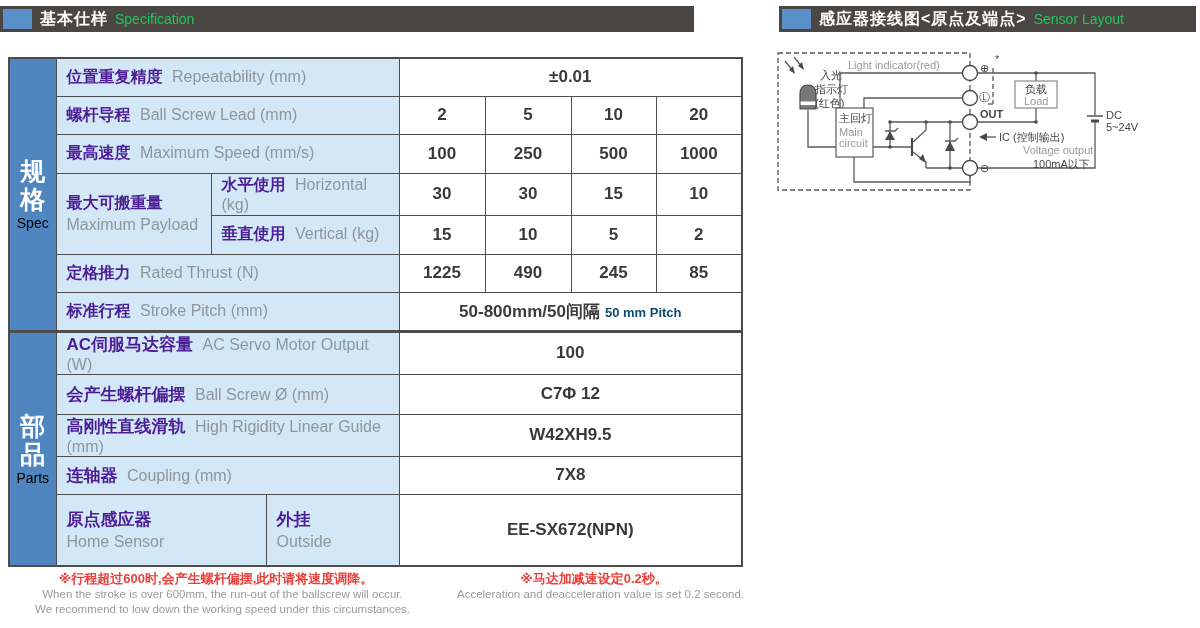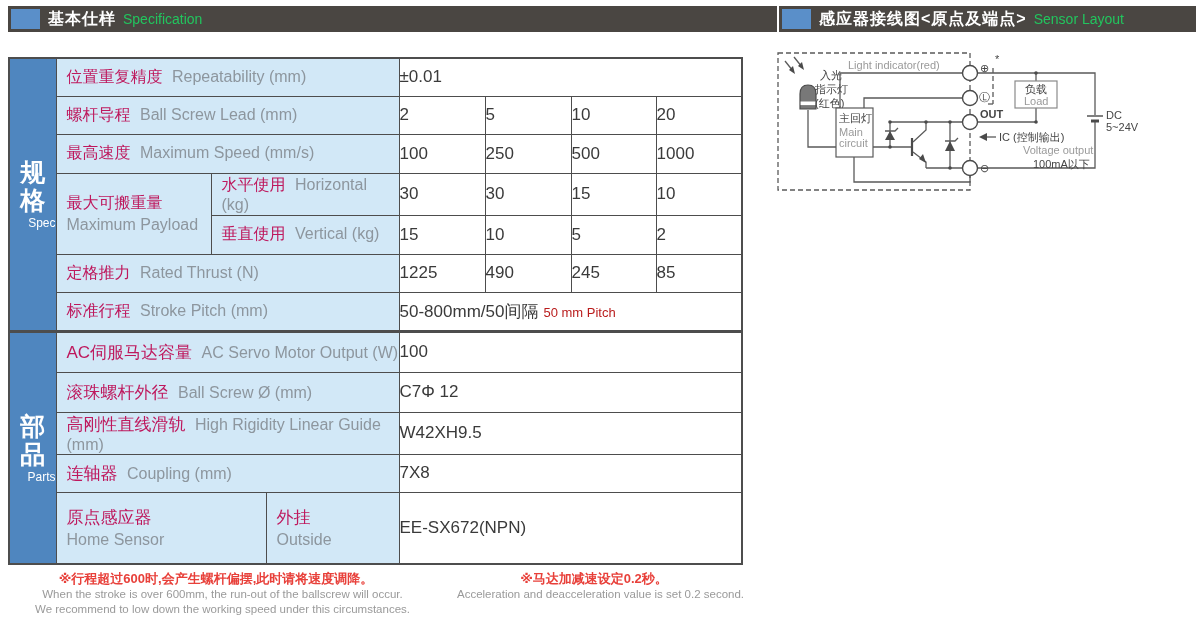--- a/index.html
+++ b/index.html
@@ -4,38 +4,38 @@
 <style>
   * { margin:0; padding:0; box-sizing:border-box; }
   body { font-family:"Liberation Sans","DejaVu Sans",sans-serif; background:#ffffff; }
   .page { position:relative; width:1200px; height:628px; background:#ffffff; overflow:hidden; }
 
   
   .hdr { position:absolute; top:6px; height:26px; background:#4a4642; display:flex; align-items:center; padding-left:40px; }
   .hdr-sq { position:absolute; left:3px; top:3px; width:29px; height:20px; background:#5a8fc9; }
   .hdr-zh { color:#ffffff; font-weight:bold; font-size:16px; letter-spacing:1px; }
   .hdr-en { color:#22c55e; font-size:14px; margin-left:7px; }
-  .hdr-left { left:8px; width:769px; }
+  .hdr-left { left:0; width:694px; }
   .hdr-right { left:779px; width:417px; }
 
   
   table.spec { position:absolute; left:8px; top:57px; width:733px; border-collapse:collapse; table-layout:fixed; }
   table.spec { border:2px solid #4d4d4d; }
   table.spec td { border:1px solid #4d4d4d; vertical-align:middle; }
   td.side { background:#4f86bf; text-align:center; }
   .side-zh { width:28px; margin:0 auto; font-size:25px; font-weight:bold; color:#ffffff; word-break:break-all; line-height:1.12; }
-  .side-en { font-size:12px; color:#ffffff; margin-top:2px;text-align:right; }
+  .side-en { font-size:14px; color:#000000; margin-top:2px; }
   td.lbl { background:#d2e8f7; padding-left:10px; }
-  td.val { background:#ffffff; font-size:17px; color:#3a3a3a; }
-  .zh { font-weight:normal; font-size:16px; color:#be185d; }
+  td.val { background:#ffffff; text-align:center; font-size:17px; color:#3a3a3a;font-weight:bold; }
+  .zh { font-weight:bold; font-size:16px; color:#4c1d95; }
   .en { font-size:16px; color:#8d969e; margin-left:5px; }
   .blk .zh, .blk .en { display:block; margin-left:0; }
   .blk .en { margin-top:2px; }
   tr.parts-top td { border-top:3px solid #4d4d4d; }
-  .val-sub { font-size:13px; color:#b91c1c; margin-left:5px; }
+  .val-sub { font-size:13px; color:#0c4a6e; margin-left:5px; }
   td.lbl-big .zh { font-size:17px; }
 
   
   .note { position:absolute; top:570px;text-align:center; }
   .note-left { left:6px; width:420px; }
   .note-right { left:434px; width:320px; }
   .note-red { color:#e8403a; font-weight:bold; font-size:13px; line-height:17px; }
   .note-en { color:#9a9a9a; font-size:11.5px; line-height:15px; margin-left:13px; }
 
   
@@ -155,21 +155,21 @@
         <div class="side-en">Parts</div>
       </td>
       <td class="lbl lbl-big" colspan="3">
         <span class="zh">AC伺服马达容量</span>
         <span class="en">AC Servo Motor Output (W)</span>
       </td>
       <td class="val" colspan="4">100</td>
     </tr>
     <tr style="height:40px">
       <td class="lbl lbl-big" colspan="3">
-        <span class="zh">滚珠螺杆外径</span>
+        <span class="zh">会产生螺杆偏摆</span>
         <span class="en">Ball Screw Ø (mm)</span>
       </td>
       <td class="val" colspan="4">C7Φ 12</td>
     </tr>
     <tr style="height:39px">
       <td class="lbl lbl-big" colspan="3">
         <span class="zh">高刚性直线滑轨</span>
         <span class="en">High Rigidity Linear Guide (mm)</span>
       </td>
       <td class="val" colspan="4">W42XH9.5</td>

